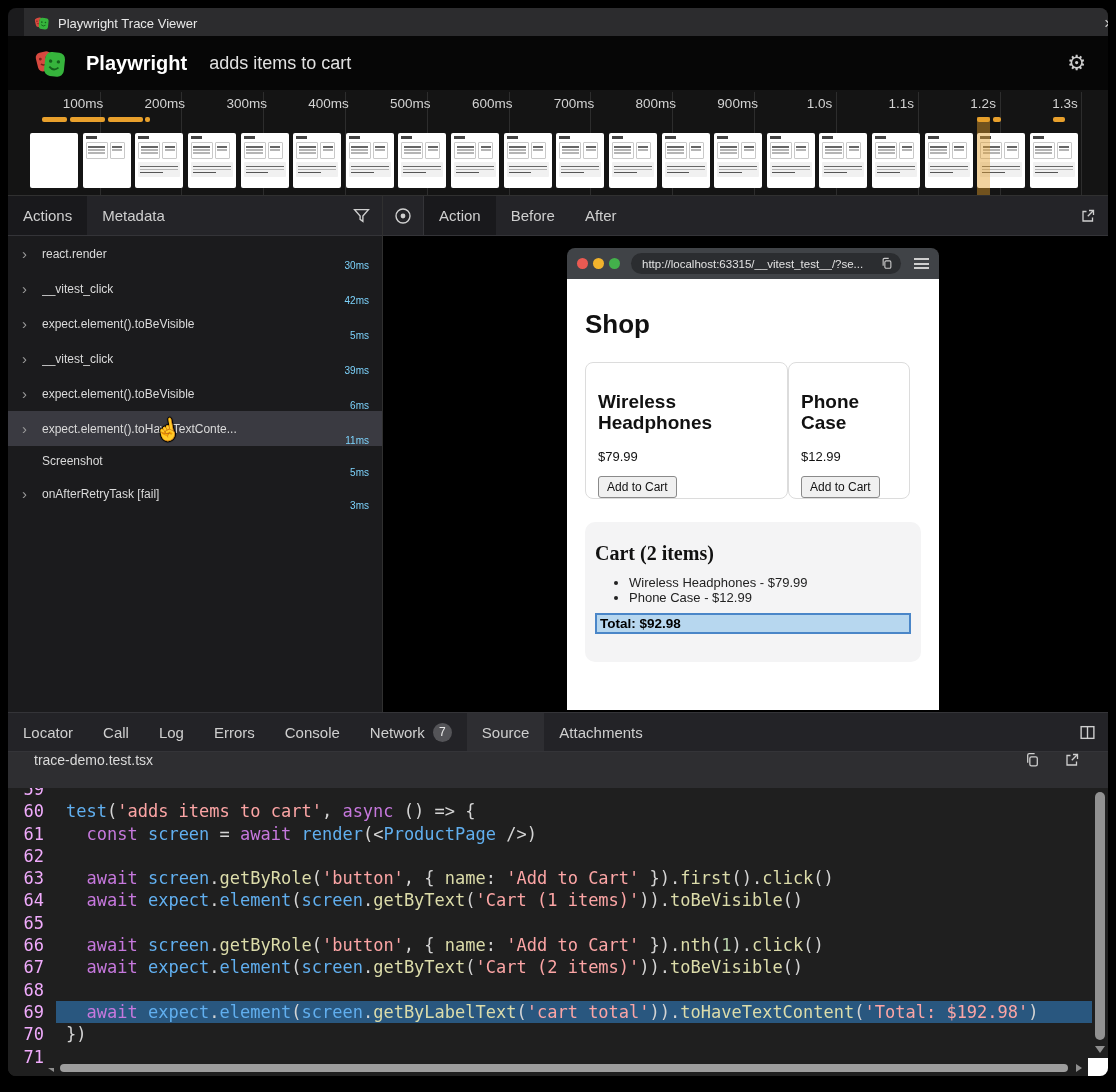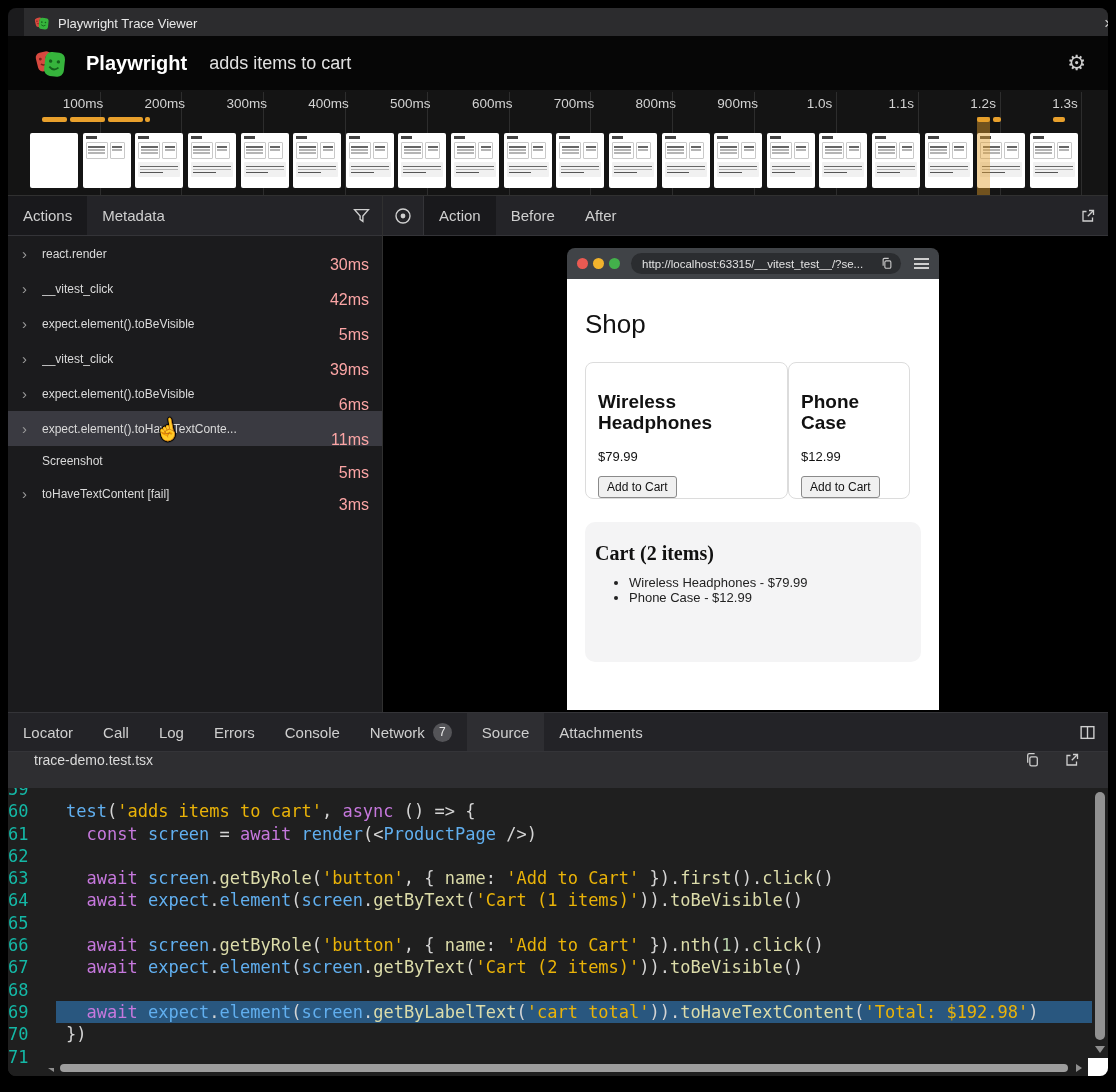--- a/index.html
+++ b/index.html
@@ -70,21 +70,21 @@
   .actions-panel {
     position:absolute; left:0; top:188px; width:375px; height:516px;
     background:#1b1b1d; border-right:1px solid #303030;
   }
   .actions-list { position:absolute; top:40px; left:0; right:0; }
   .action-row { height:35px; display:flex; align-items:center; padding:0 13px 0 14px; cursor:pointer; }
   .action-row.short { height:30px; }
   .action-row.selected { background:#3a3a41; }
   .chev { width:20px; color:#9b9b9b; font-size:15px; flex:none; }
   .a-name { flex:1; font-size:12px; color:#dadada; white-space:nowrap; overflow:hidden; }
-  .a-dur { color:#fca5a5; font-size:16px; margin-left:8px; flex:none;margin-top:23px; }
+  .a-dur { color:#7dd3fc; font-size:10px; margin-left:8px; flex:none;margin-top:23px; }
   .a-sub { height:27px; display:flex; align-items:center; padding-left:34px; color:#9a9a9a; font-size:13.5px; }
   .cursor-glyph {
     position:absolute; left:147px; top:410px; font-size:21px; color:#fff; z-index:5;
     text-shadow:-1px 0 1px #000, 1px 0 1px #000, 0 -1px 1px #000, 0 1px 1px #000;
     transform:rotate(-10deg); pointer-events:none;
   }
   
   .preview-panel {
     position:absolute; left:375px; top:188px; width:725px; height:516px; background:#000;
   }
@@ -96,21 +96,21 @@
   .chrome { height:31px; background:#404347; display:flex; align-items:center; padding:0 10px; gap:5px; }
   .light { width:11px; height:11px; border-radius:50%; flex:none; }
   .urlpill {
     flex:1; height:21px; background:#2b2d30; border-radius:11px; margin-left:6px;
     display:flex; align-items:center; padding:0 8px 0 11px; overflow:hidden;
   }
   .url-text { flex:1; color:#e3e3e3; font-size:11.5px; white-space:nowrap; overflow:hidden; }
   .menu-icon { margin-left:8px; display:flex; flex-direction:column; gap:2.5px; cursor:pointer; }
   .menu-icon i { display:block; width:15px; height:2px; background:#cfcfcf; }
   .page { background:#fff; height:431px; padding:14px 18px; color:#111; }
-  .shop-h1 { font-size:26px; font-weight:normal; margin:16px 0 0 0; }
+  .shop-h1 { font-size:26px; font-weight:bold; margin:16px 0 0 0; }
   .cards { display:flex; margin-top:22px;align-items:center; }
   .pcard { border:1px solid #dcdcdc; border-radius:8px; padding:28px 12px 12px; height:137px; background:#fff; }
   .pname { font-size:19px; font-weight:bold; line-height:21px; }
   .pprice { font-size:13px; margin-top:16px; }
   .pbtn {
     margin-top:12px; font-size:12px; color:#111; border:1px solid #8a8a8a; background:#f0f0f0;
     padding:3px 8px; border-radius:3px; cursor:pointer; font-family:"Liberation Sans",sans-serif;
   }
   .cartbox { margin-top:23px; background:#f4f4f5; border-radius:10px; padding:12px 10px; width:336px; height:140px; }
   .cart-title { font-size:20px; font-weight:bold; margin-top:8px;font-family:Liberation Serif, serif; }
@@ -125,25 +125,25 @@
     position:absolute; left:0; top:40px; right:0; height:36px; background:#2e2e31;
     display:flex; align-items:flex-start; padding:0 26px;
   }
   .filebar .f-name { font-size:14px; color:#dadada; flex:1; }
   .code {
     position:absolute; left:0; right:0; top:76px; bottom:0; background:#1f1f1f; overflow:hidden;
     font-family:"DejaVu Sans Mono", monospace; font-size:17px; line-height:22.3px;
   }
   .code-wrap { position:absolute; left:0; right:16px; top:-10px; }
   .cline { display:flex; height:22.3px; white-space:pre; }
-  .gut { width:48px; flex:none; padding-right:12px; color:#14b8a6; background:#1f1f1f; z-index:2; }
+  .gut { width:48px; flex:none; text-align:right; padding-right:12px; color:#f0abfc; background:#1f1f1f; z-index:2; }
   .ctext { flex:1; padding-left:10px; color:#d4d4d4; }
   .cline.hl .ctext { background:#29577f; }
   .tk-p { color:#d4d4d4; } .tk-k { color:#c678dd; } .tk-f { color:#61afef; }
-  .tk-m { color:#dcdcaa; } .tk-s { color:#eab308; } .tk-n { color:#b5cea8; }
+  .tk-m { color:#dcdcaa; } .tk-s { color:#fca5a5; } .tk-n { color:#b5cea8; }
   .vthumb { position:absolute; right:3px; top:4px; width:10px; height:248px; background:#919191; border-radius:5px; cursor:pointer; }
   .varrow { position:absolute; right:3px; top:258px; width:0; height:0; border-left:5px solid transparent; border-right:5px solid transparent; border-top:7px solid #8f8f8f; }
   .hthumb { position:absolute; left:52px; bottom:4px; width:1008px; height:8px; background:#9d9d9d; border-radius:4px; cursor:pointer; }
   .harrow-l { position:absolute; left:40px; bottom:4px; width:0; height:0; border-top:4.5px solid transparent; border-bottom:4.5px solid transparent; border-right:6px solid #8f8f8f; }
   .harrow-r { position:absolute; right:26px; bottom:4px; width:0; height:0; border-top:4.5px solid transparent; border-bottom:4.5px solid transparent; border-left:6px solid #8f8f8f; }
   .corner { position:absolute; right:0; bottom:0; width:20px; height:18px; background:#fff; }
   svg.icon { display:block; }
 </style>
 </head>
 <body>
@@ -630,21 +630,21 @@
           <span class="a-name">expect.element().toHaveTextConte...</span>
           <span class="a-dur">11ms</span>
         </div>
         <div class="action-row short">
           <span class="chev"></span>
           <span class="a-name">Screenshot</span>
           <span class="a-dur">5ms</span>
         </div>
         <div class="action-row">
           <span class="chev">›</span>
-          <span class="a-name">toHaveTextContent [fail]</span>
+          <span class="a-name">onAfterRetryTask [fail]</span>
           <span class="a-dur">3ms</span>
         </div>
       </div>
   </div>
   <div class="cursor-glyph">☝</div>
 
   <div class="preview-panel">
     <div class="tabbar">
       <div class="picker-box">
         <svg class="icon" width="18" height="18" viewBox="0 0 18 18" fill="none">
@@ -695,20 +695,21 @@
         <div class="cards" id="product-cards">
             <div class="pcard" style="width: 203px;"><div class="pname">Wireless Headphones</div><div class="pprice">$79.99</div><button class="pbtn">Add to Cart</button></div>
             <div class="pcard" style="width: 122px;"><div class="pname">Phone Case</div><div class="pprice">$12.99</div><button class="pbtn">Add to Cart</button></div>
           </div>
         <div class="cartbox">
           <div class="cart-title">Cart (2 items)</div>
           <ul class="cart-list" id="cart-list">
               <li>Wireless Headphones - $79.99</li>
               <li>Phone Case - $12.99</li>
             </ul>
+          <div class="cart-total">Total: $92.98</div>
         </div>
       </div>
     </div>
   </div>
 
   <div class="bottom-panel">
     <div class="tabbar bottom">
       <div id="bottom-tabs" style="display:flex;align-items:stretch;">
           <div class="tab">
             <span>Locator</span>

